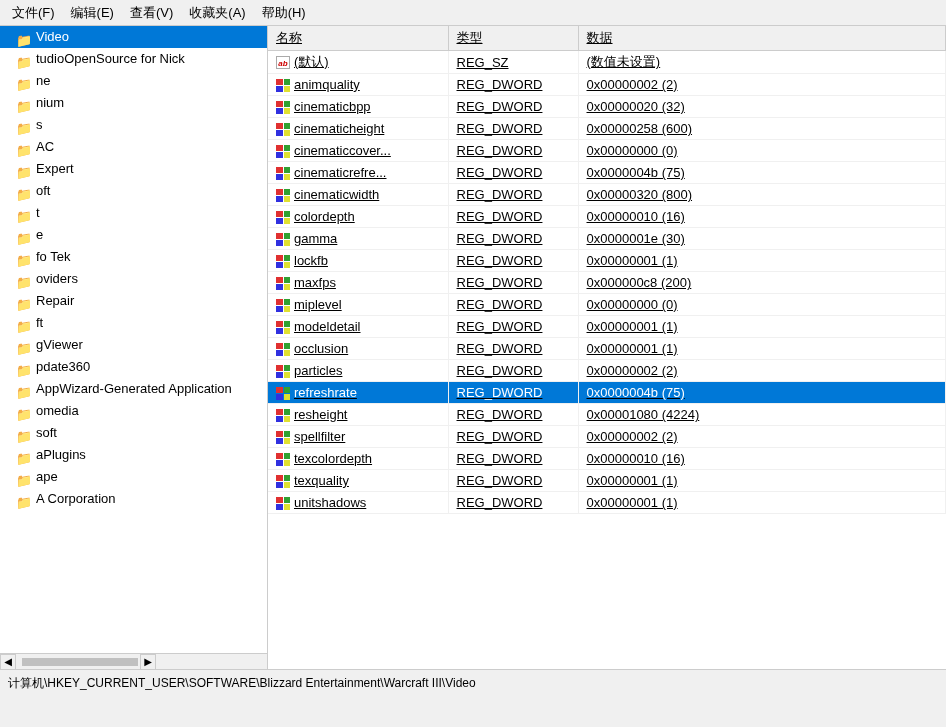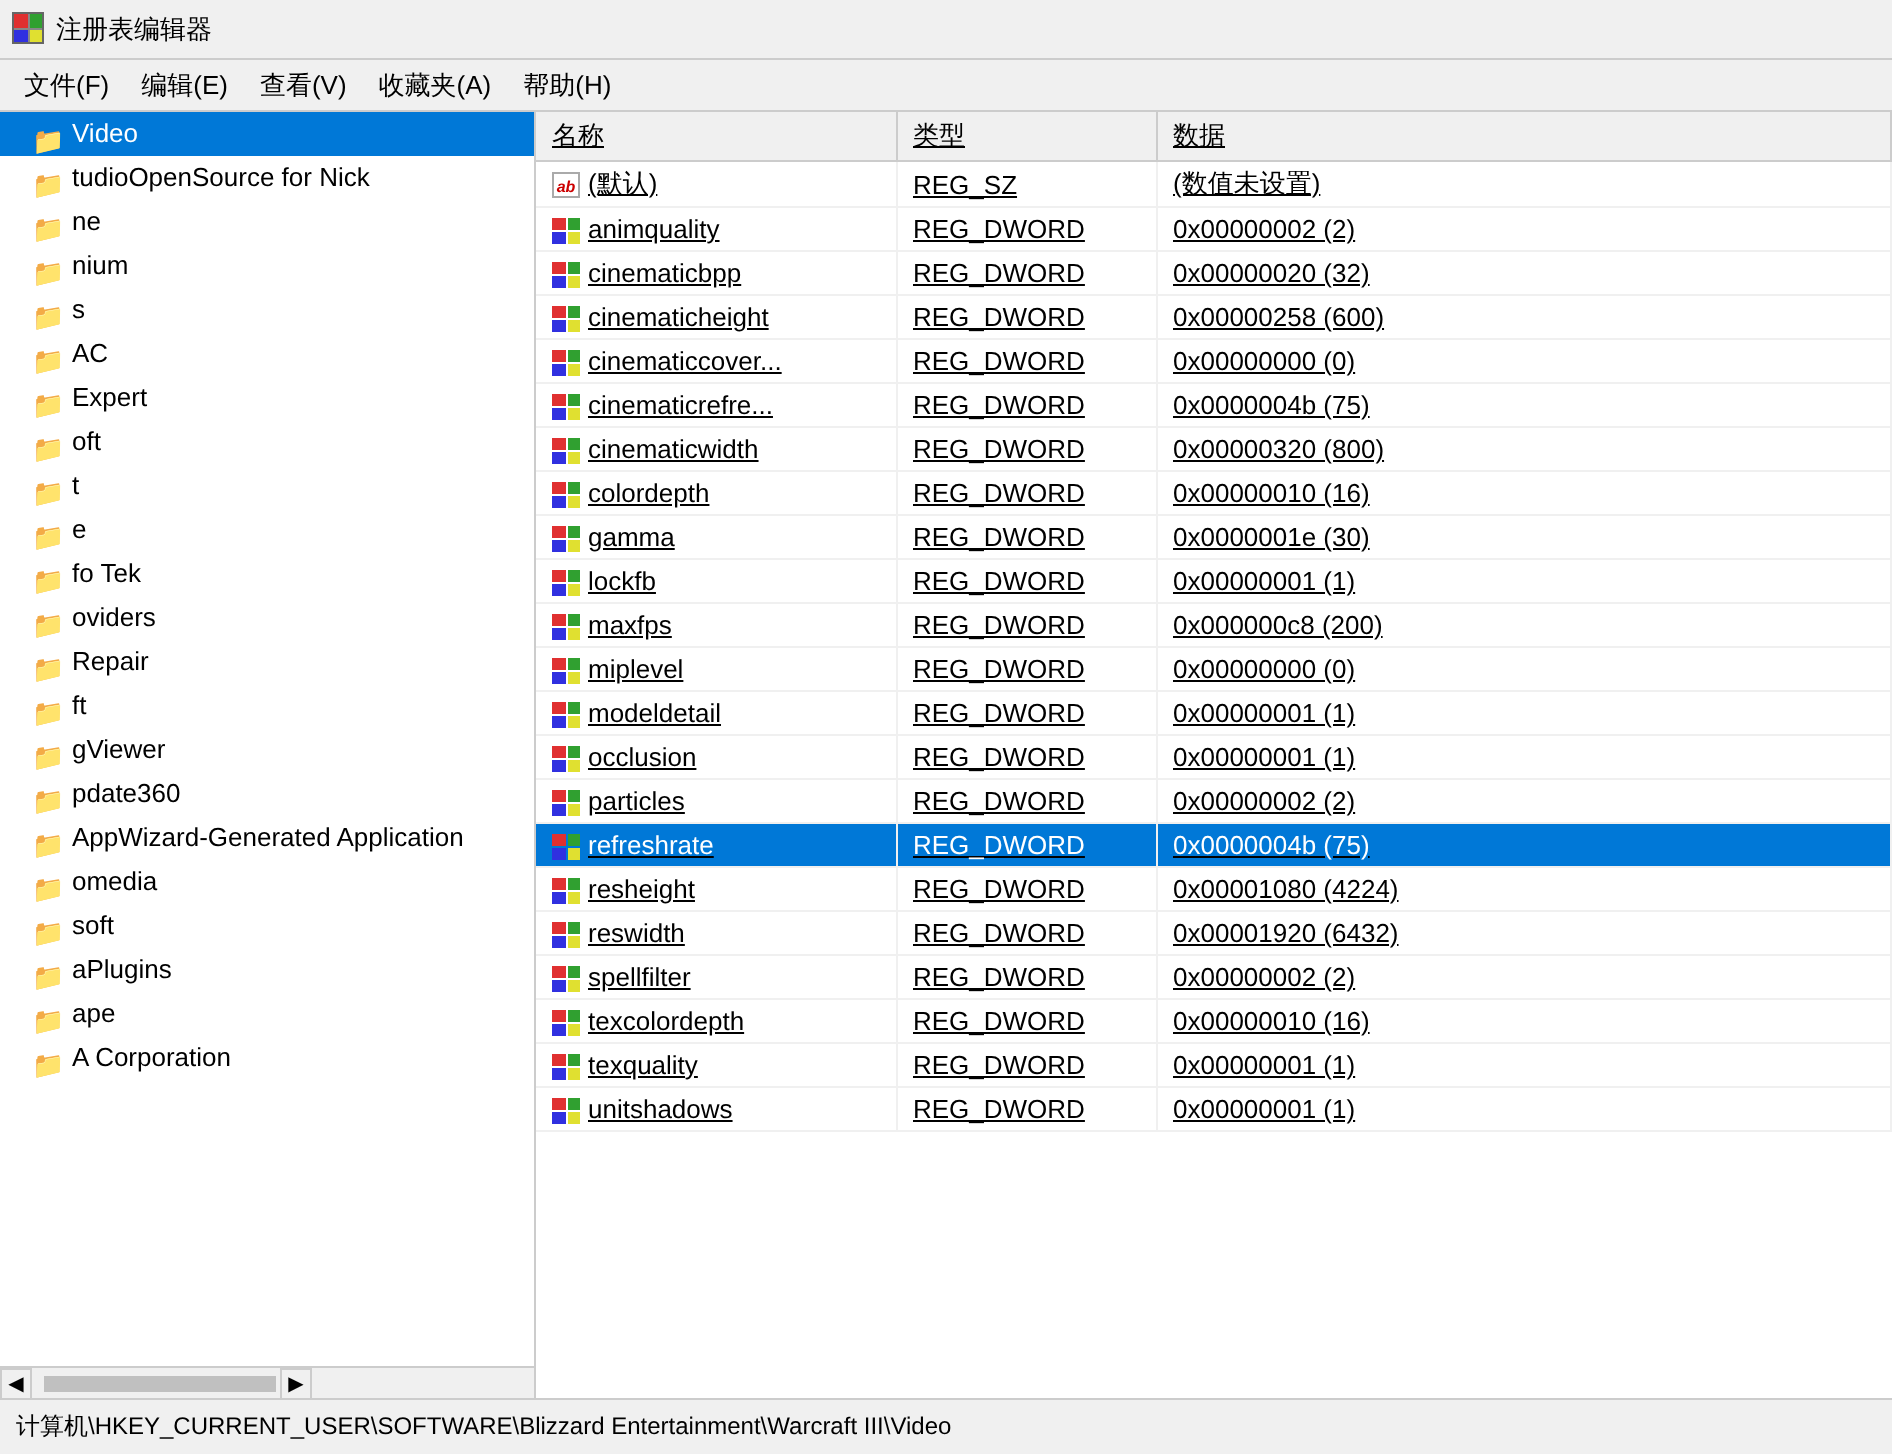--- a/index.html
+++ b/index.html
@@ -177,32 +177,20 @@
     }
     .wrapper {
       position: relative;
     }
   </style>
 </head>
 <body>
 
 <div class="wrapper">
 
-  <div class="title-bar">
-    <span style="margin-right:6px; font-size:16px;">
-      
-      <span style="display:inline-grid;grid-template-columns:1fr 1fr;grid-template-rows:1fr 1fr;gap:1px;width:16px;height:16px;background:#888;border:1px solid #666;vertical-align:middle;">
-        <span style="background:#e03030;display:block;"></span>
-        <span style="background:#30a030;display:block;"></span>
-        <span style="background:#3030e0;display:block;"></span>
-        <span style="background:#e0e030;display:block;"></span>
-      </span>
-    </span>
-    <span class="title-bar-text">注册表编辑器</span>
-  </div>
 
   <div class="menu-bar">
     <span class="menu-item">文件(F)</span>
     <span class="menu-item">编辑(E)</span>
     <span class="menu-item">查看(V)</span>
     <span class="menu-item">收藏夹(A)</span>
     <span class="menu-item">帮助(H)</span>
   </div>
 
   <div class="main-content">
@@ -484,30 +472,20 @@
                   </span>resheight</td>
                 <td>REG_DWORD</td>
                 <td>0x00001080 (4224)</td>
               </tr>
               <tr>
                 <td><span style="display:inline-grid;grid-template-columns:1fr 1fr;grid-template-rows:1fr 1fr;gap:1px;width:14px;height:13px;background:transparent;margin-right:4px;vertical-align:middle;">
                     <span style="background:#e03030;display:block;"></span>
                     <span style="background:#30a030;display:block;"></span>
                     <span style="background:#3030e0;display:block;"></span>
                     <span style="background:#e0e030;display:block;"></span>
-                  </span>reswidth</td>
-                <td>REG_DWORD</td>
-                <td>0x00001920 (6432)</td>
-              </tr>
-              <tr>
-                <td><span style="display:inline-grid;grid-template-columns:1fr 1fr;grid-template-rows:1fr 1fr;gap:1px;width:14px;height:13px;background:transparent;margin-right:4px;vertical-align:middle;">
-                    <span style="background:#e03030;display:block;"></span>
-                    <span style="background:#30a030;display:block;"></span>
-                    <span style="background:#3030e0;display:block;"></span>
-                    <span style="background:#e0e030;display:block;"></span>
                   </span>spellfilter</td>
                 <td>REG_DWORD</td>
                 <td>0x00000002 (2)</td>
               </tr>
               <tr>
                 <td><span style="display:inline-grid;grid-template-columns:1fr 1fr;grid-template-rows:1fr 1fr;gap:1px;width:14px;height:13px;background:transparent;margin-right:4px;vertical-align:middle;">
                     <span style="background:#e03030;display:block;"></span>
                     <span style="background:#30a030;display:block;"></span>
                     <span style="background:#3030e0;display:block;"></span>
                     <span style="background:#e0e030;display:block;"></span>

